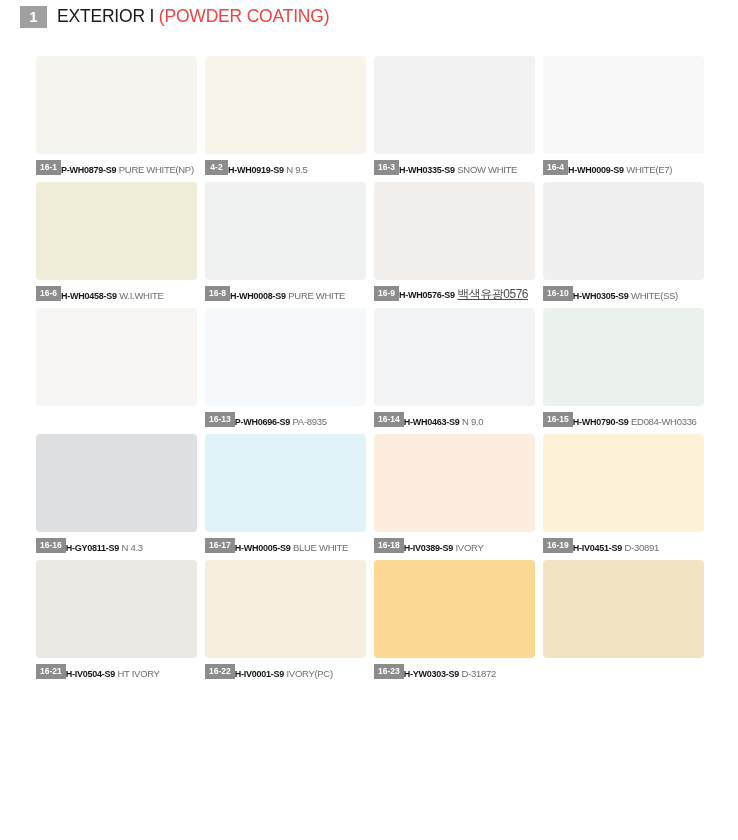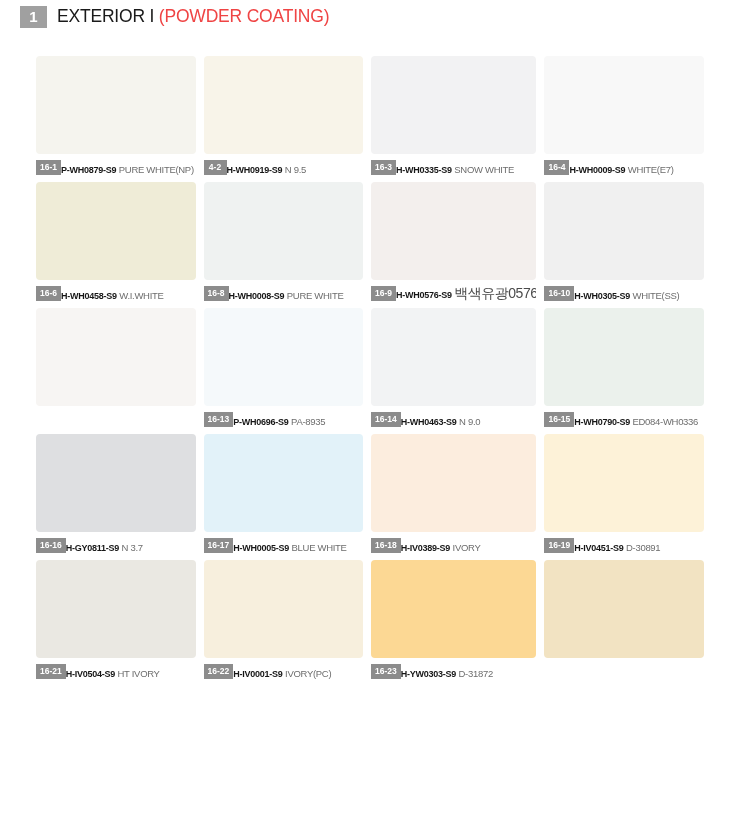--- a/index.html
+++ b/index.html
@@ -95,23 +95,24 @@
     letter-spacing: -0.25px;
   }
   .swatch-name {
     font-size: 9.5px;
     font-weight: 400;
     color: #6d6d6d;
     letter-spacing: -0.3px;
     margin-left: 2.5px;
   }
   .swatch-name.ko {
-    font-size: 14px;
+    font-size: 12px;
     letter-spacing: -0.5px;
     color: #4a4a4a;
+    text-decoration: underline;
   }
 </style>
 </head>
 <body>
 
 <div class="page-header">
   <div class="section-number">1</div>
   <div class="header-title">
     <span>EXTERIOR I </span><span class="hl">(POWDER COATING)</span>
   </div>
@@ -195,21 +196,21 @@
       <div class="swatch-chip" style="background: rgb(235, 241, 236);"></div>
       <div class="swatch-caption">
         <span class="swatch-index">16-15</span>
         <span class="swatch-text"><span class="swatch-code">H-WH0790-S9</span><span class="swatch-name">ED084-WH0336</span></span>
       </div>
     </div>
     <div class="swatch-cell">
       <div class="swatch-chip" style="background: rgb(222, 223, 225);"></div>
       <div class="swatch-caption">
         <span class="swatch-index">16-16</span>
-        <span class="swatch-text"><span class="swatch-code">H-GY0811-S9</span><span class="swatch-name">N 3.7</span></span>
+        <span class="swatch-text"><span class="swatch-code">H-GY0811-S9</span><span class="swatch-name">N 4.3</span></span>
       </div>
     </div>
     <div class="swatch-cell">
       <div class="swatch-chip" style="background: rgb(226, 242, 249);"></div>
       <div class="swatch-caption">
         <span class="swatch-index">16-17</span>
         <span class="swatch-text"><span class="swatch-code">H-WH0005-S9</span><span class="swatch-name">BLUE WHITE</span></span>
       </div>
     </div>
     <div class="swatch-cell">

